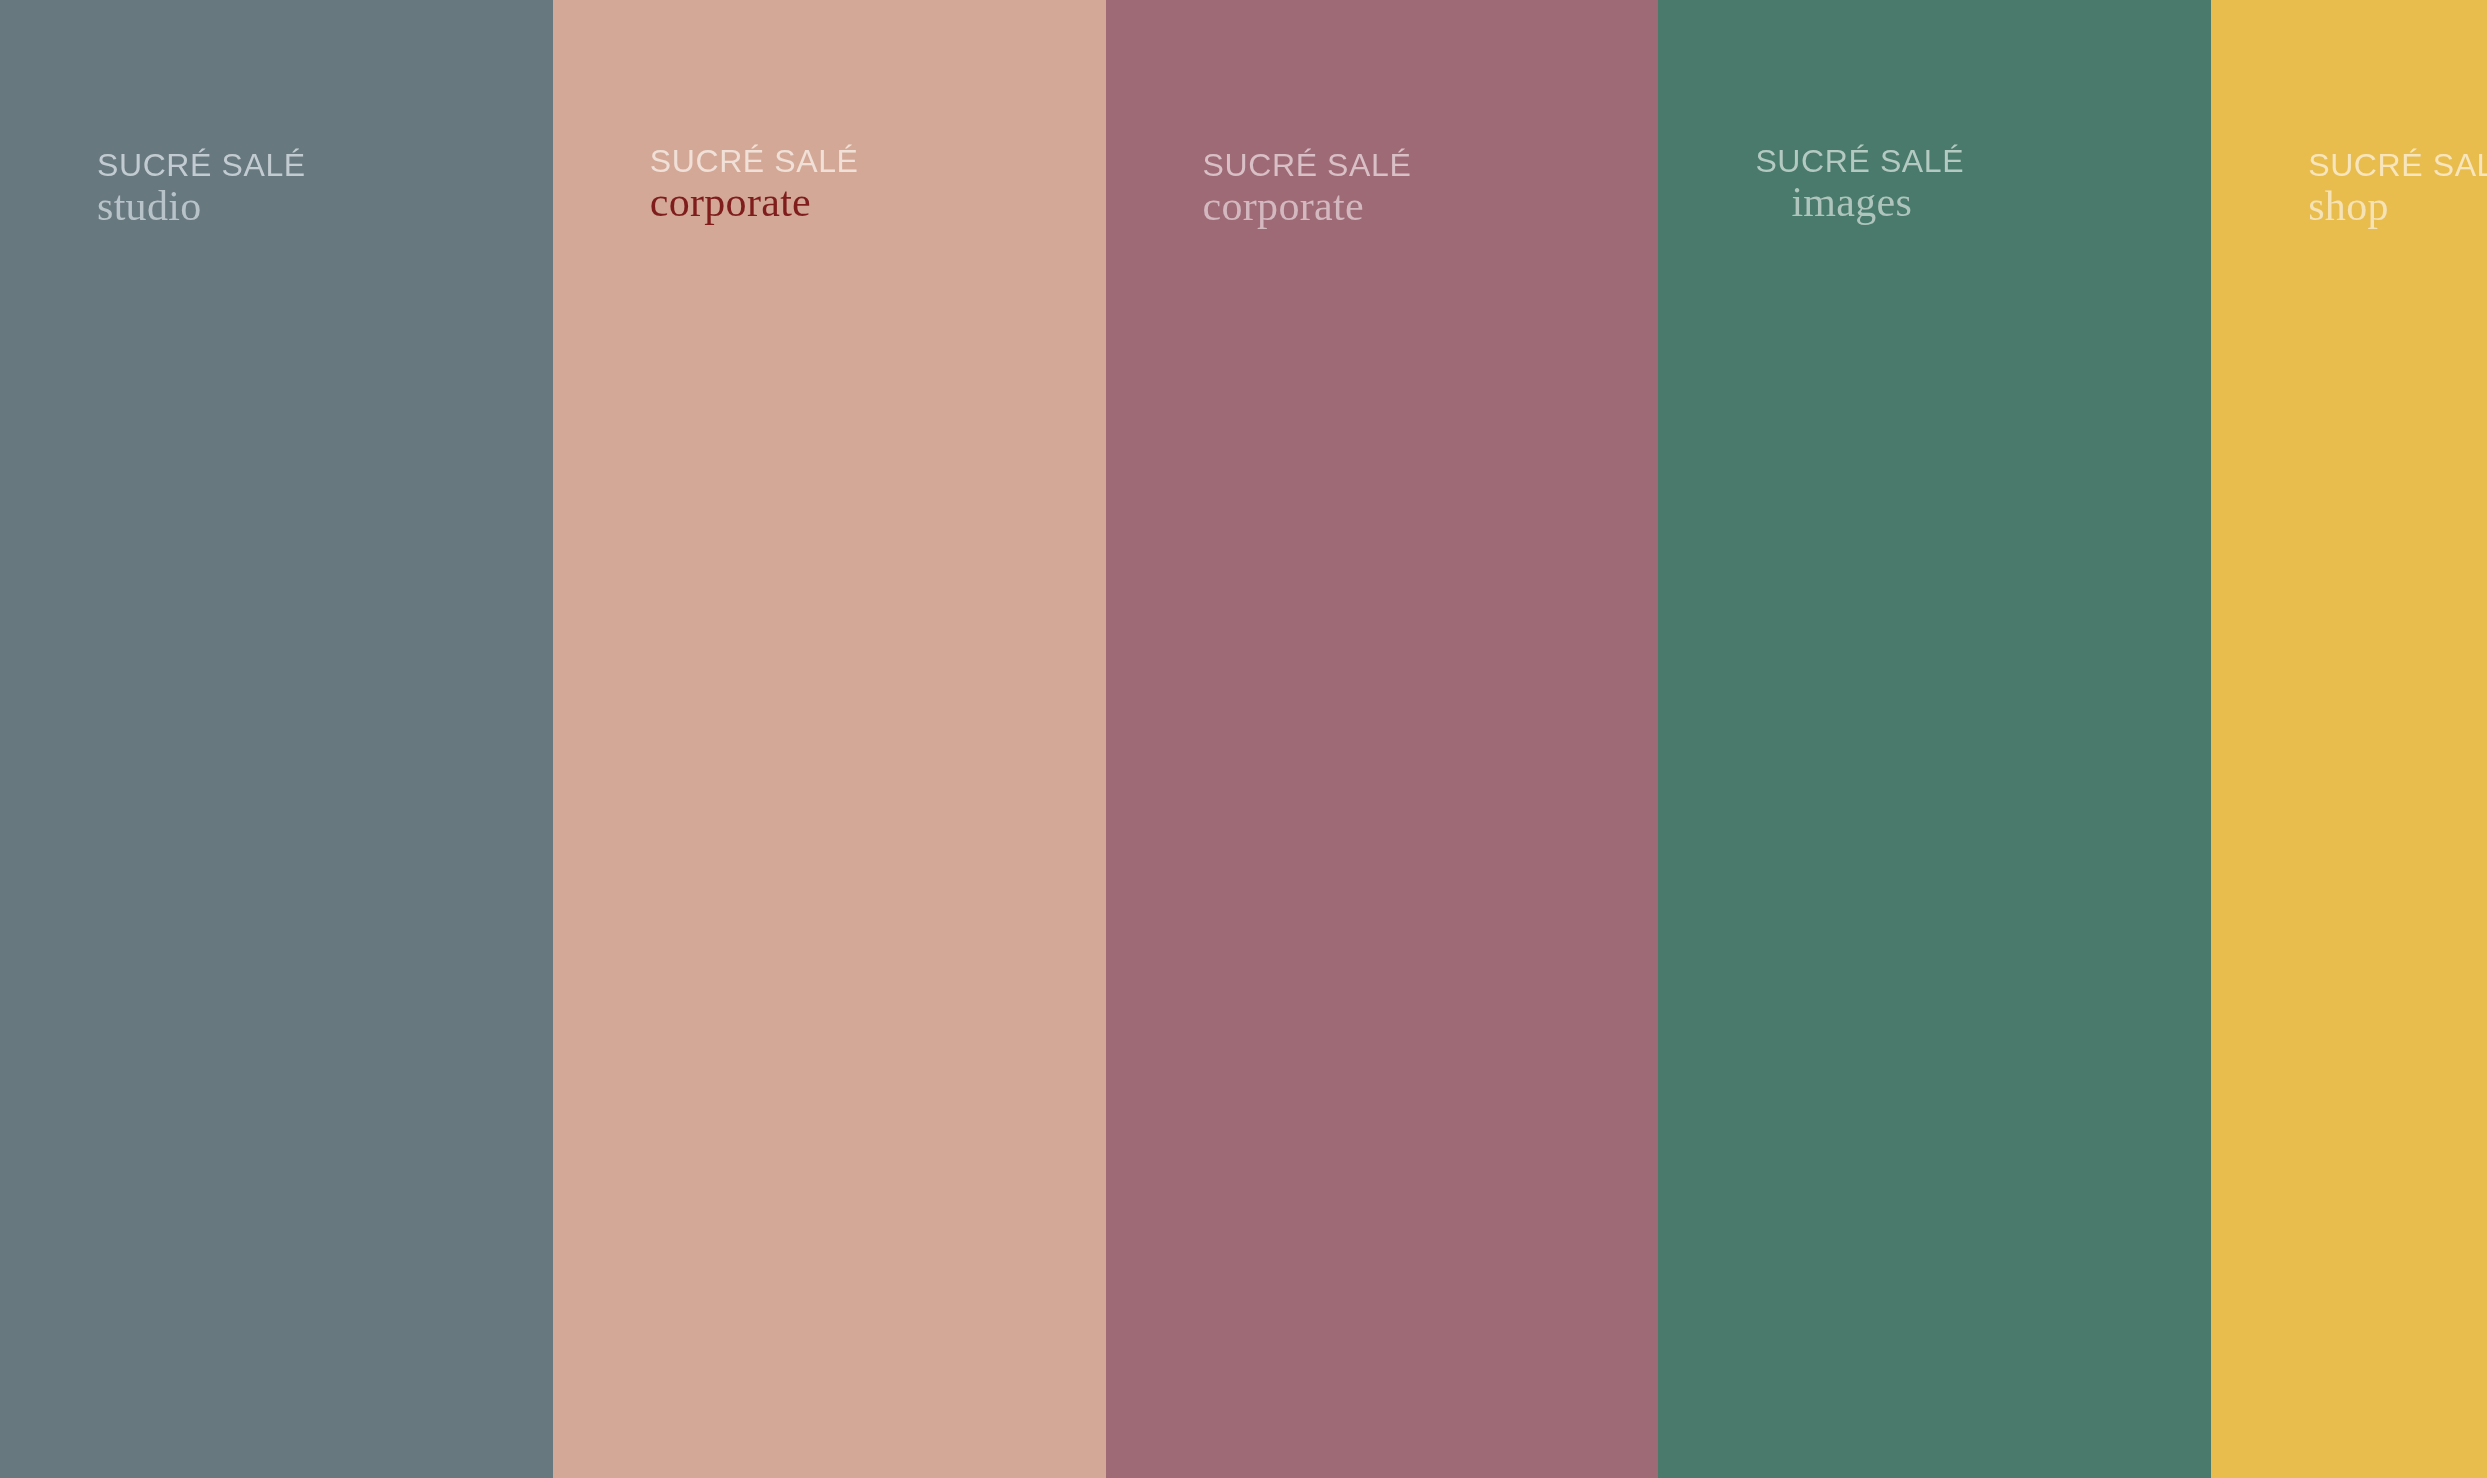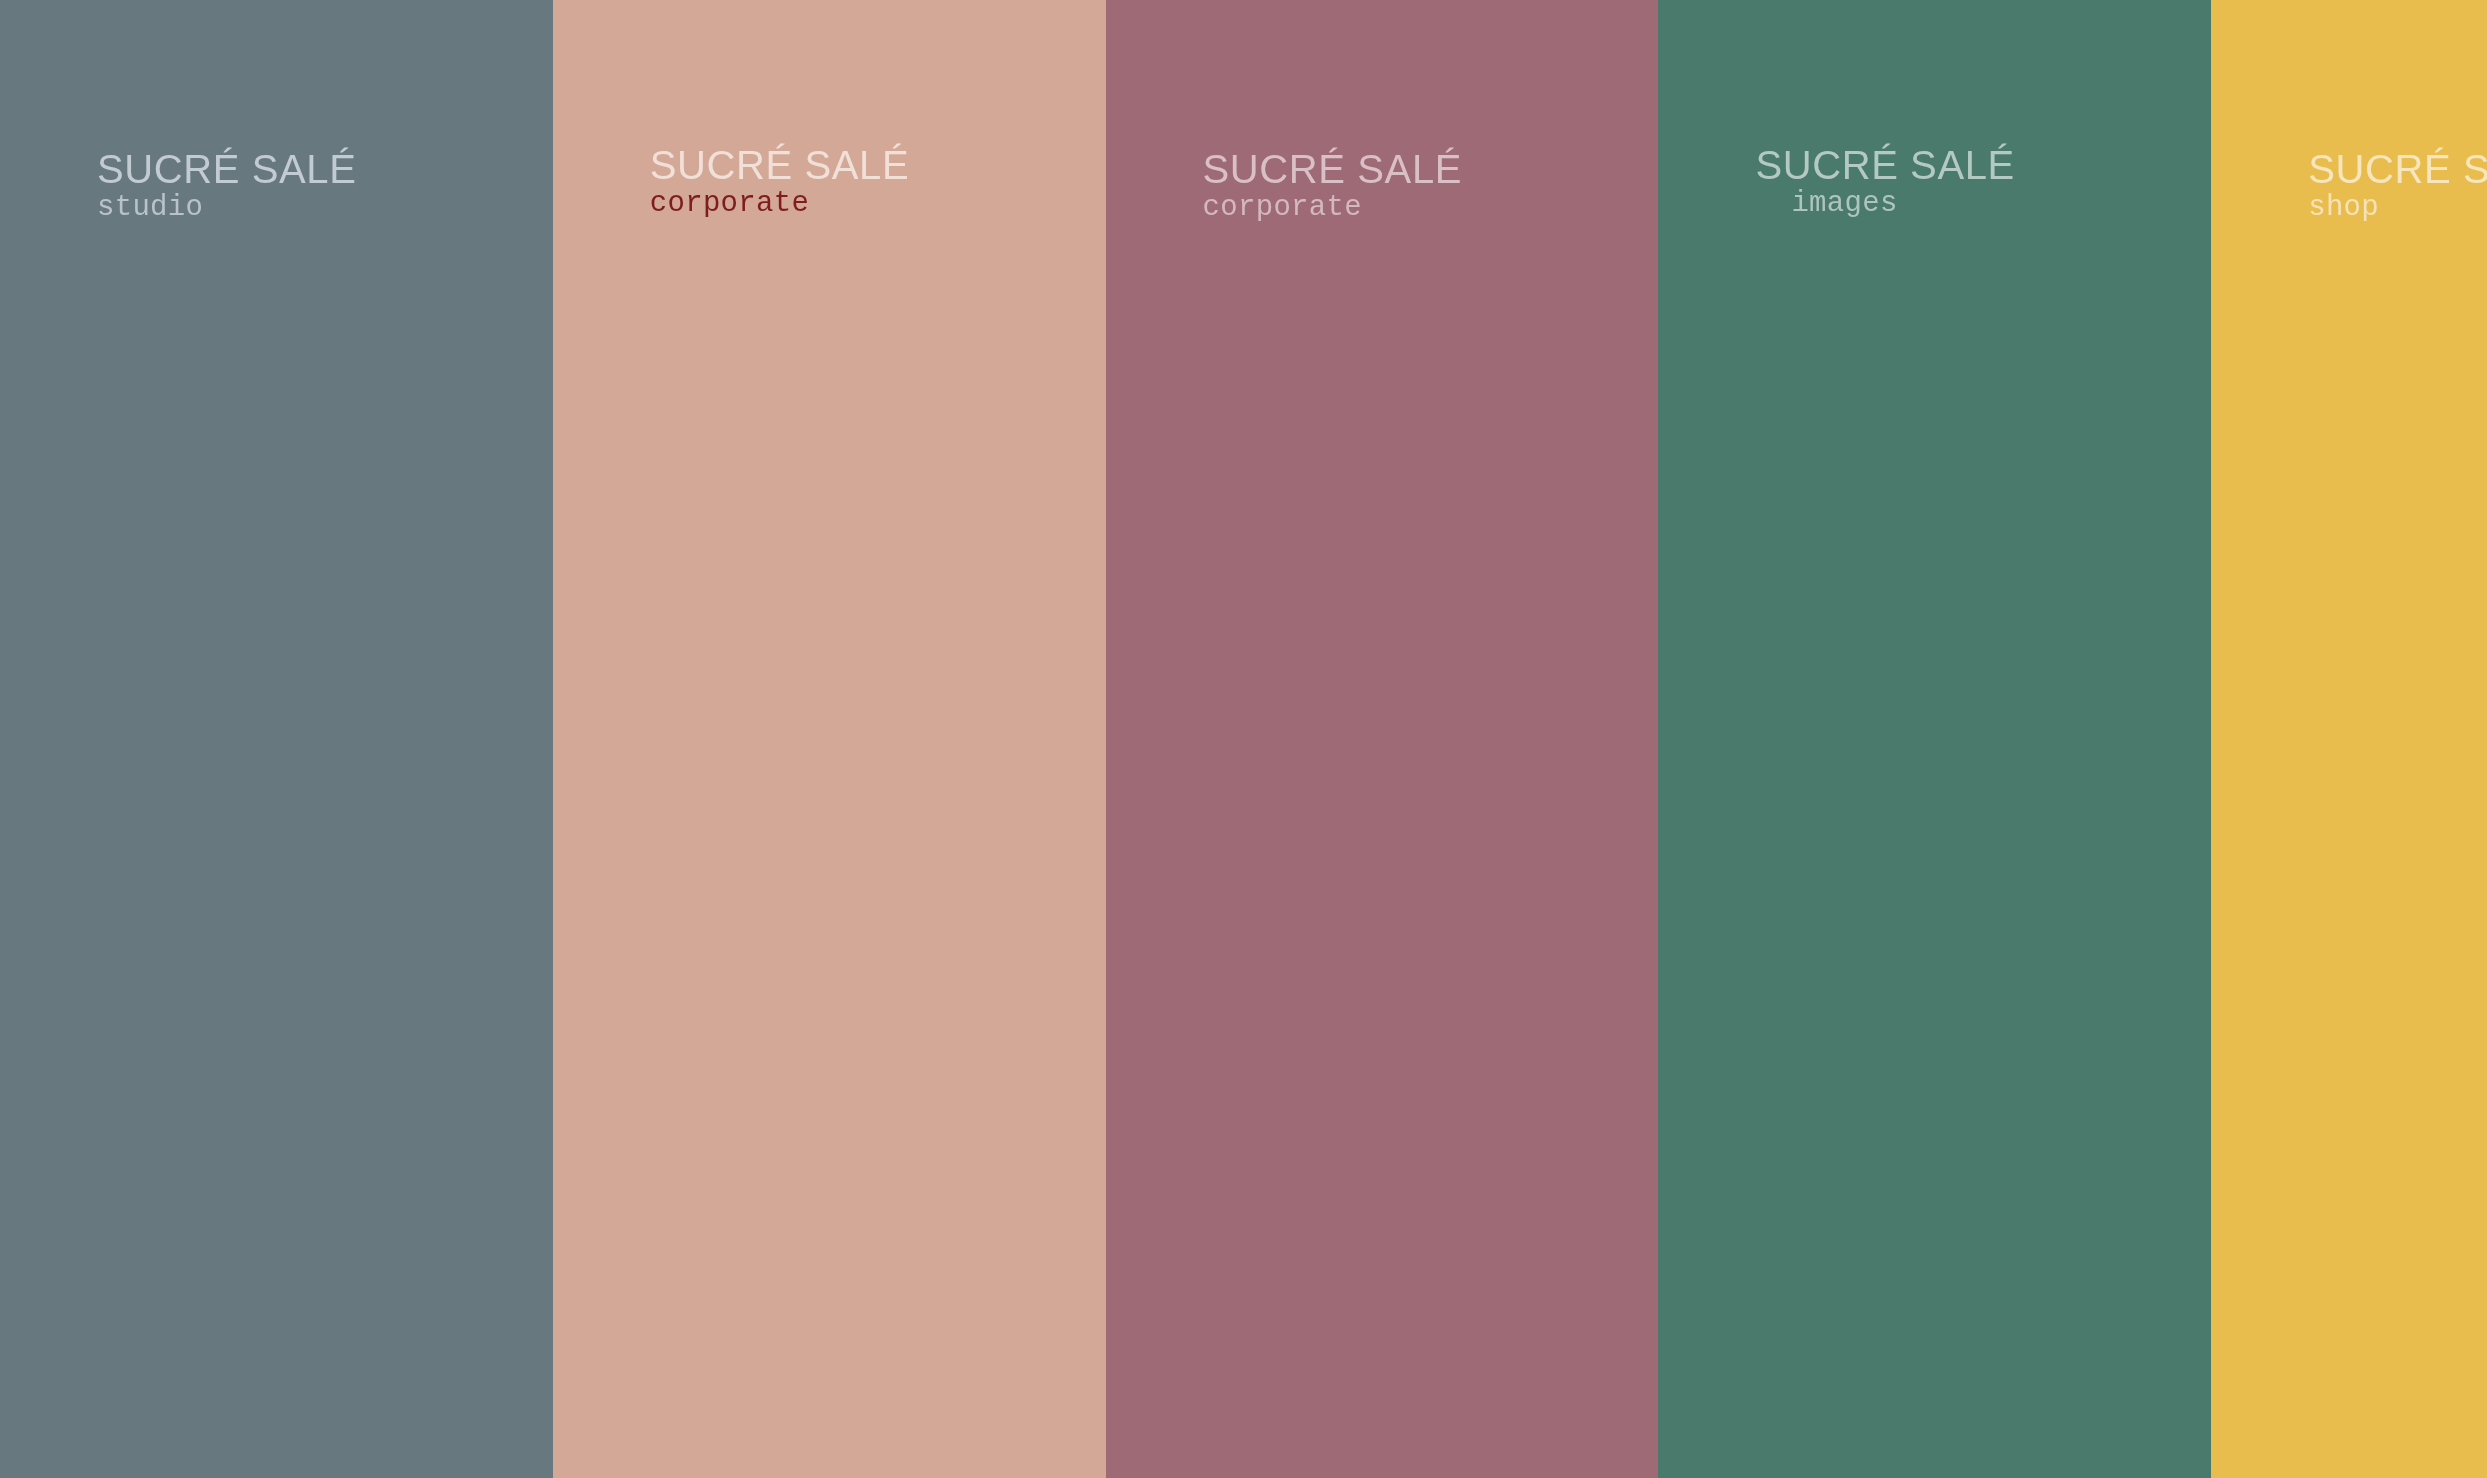--- a/index.html
+++ b/index.html
@@ -30,30 +30,30 @@
     position: absolute;
     left: 97px;
     top: 149px;
     user-select: none;
   }
   .panel.raised .panel-label-block {
     top: 145px;
   }
   .brand-name {
     font-family: "Liberation Sans", sans-serif;
-    font-size: 40px;
+    font-size: 32px;
     font-weight: 400;
     letter-spacing: 0.6px;
     line-height: 1.0;
     margin: 0 0 4px 0;
     white-space: nowrap;
   }
   .brand-sub {
-    font-family: Liberation Mono, monospace;
-    font-size: 29px;
+    font-family: Liberation Serif, serif;
+    font-size: 42px;
     font-weight: 400;
     letter-spacing: 0.3px;
     line-height: 1.0;
     margin: 0;
     white-space: nowrap;
   }
 </style>
 </head>
 <body style="background: rgb(107, 123, 132);">
 

